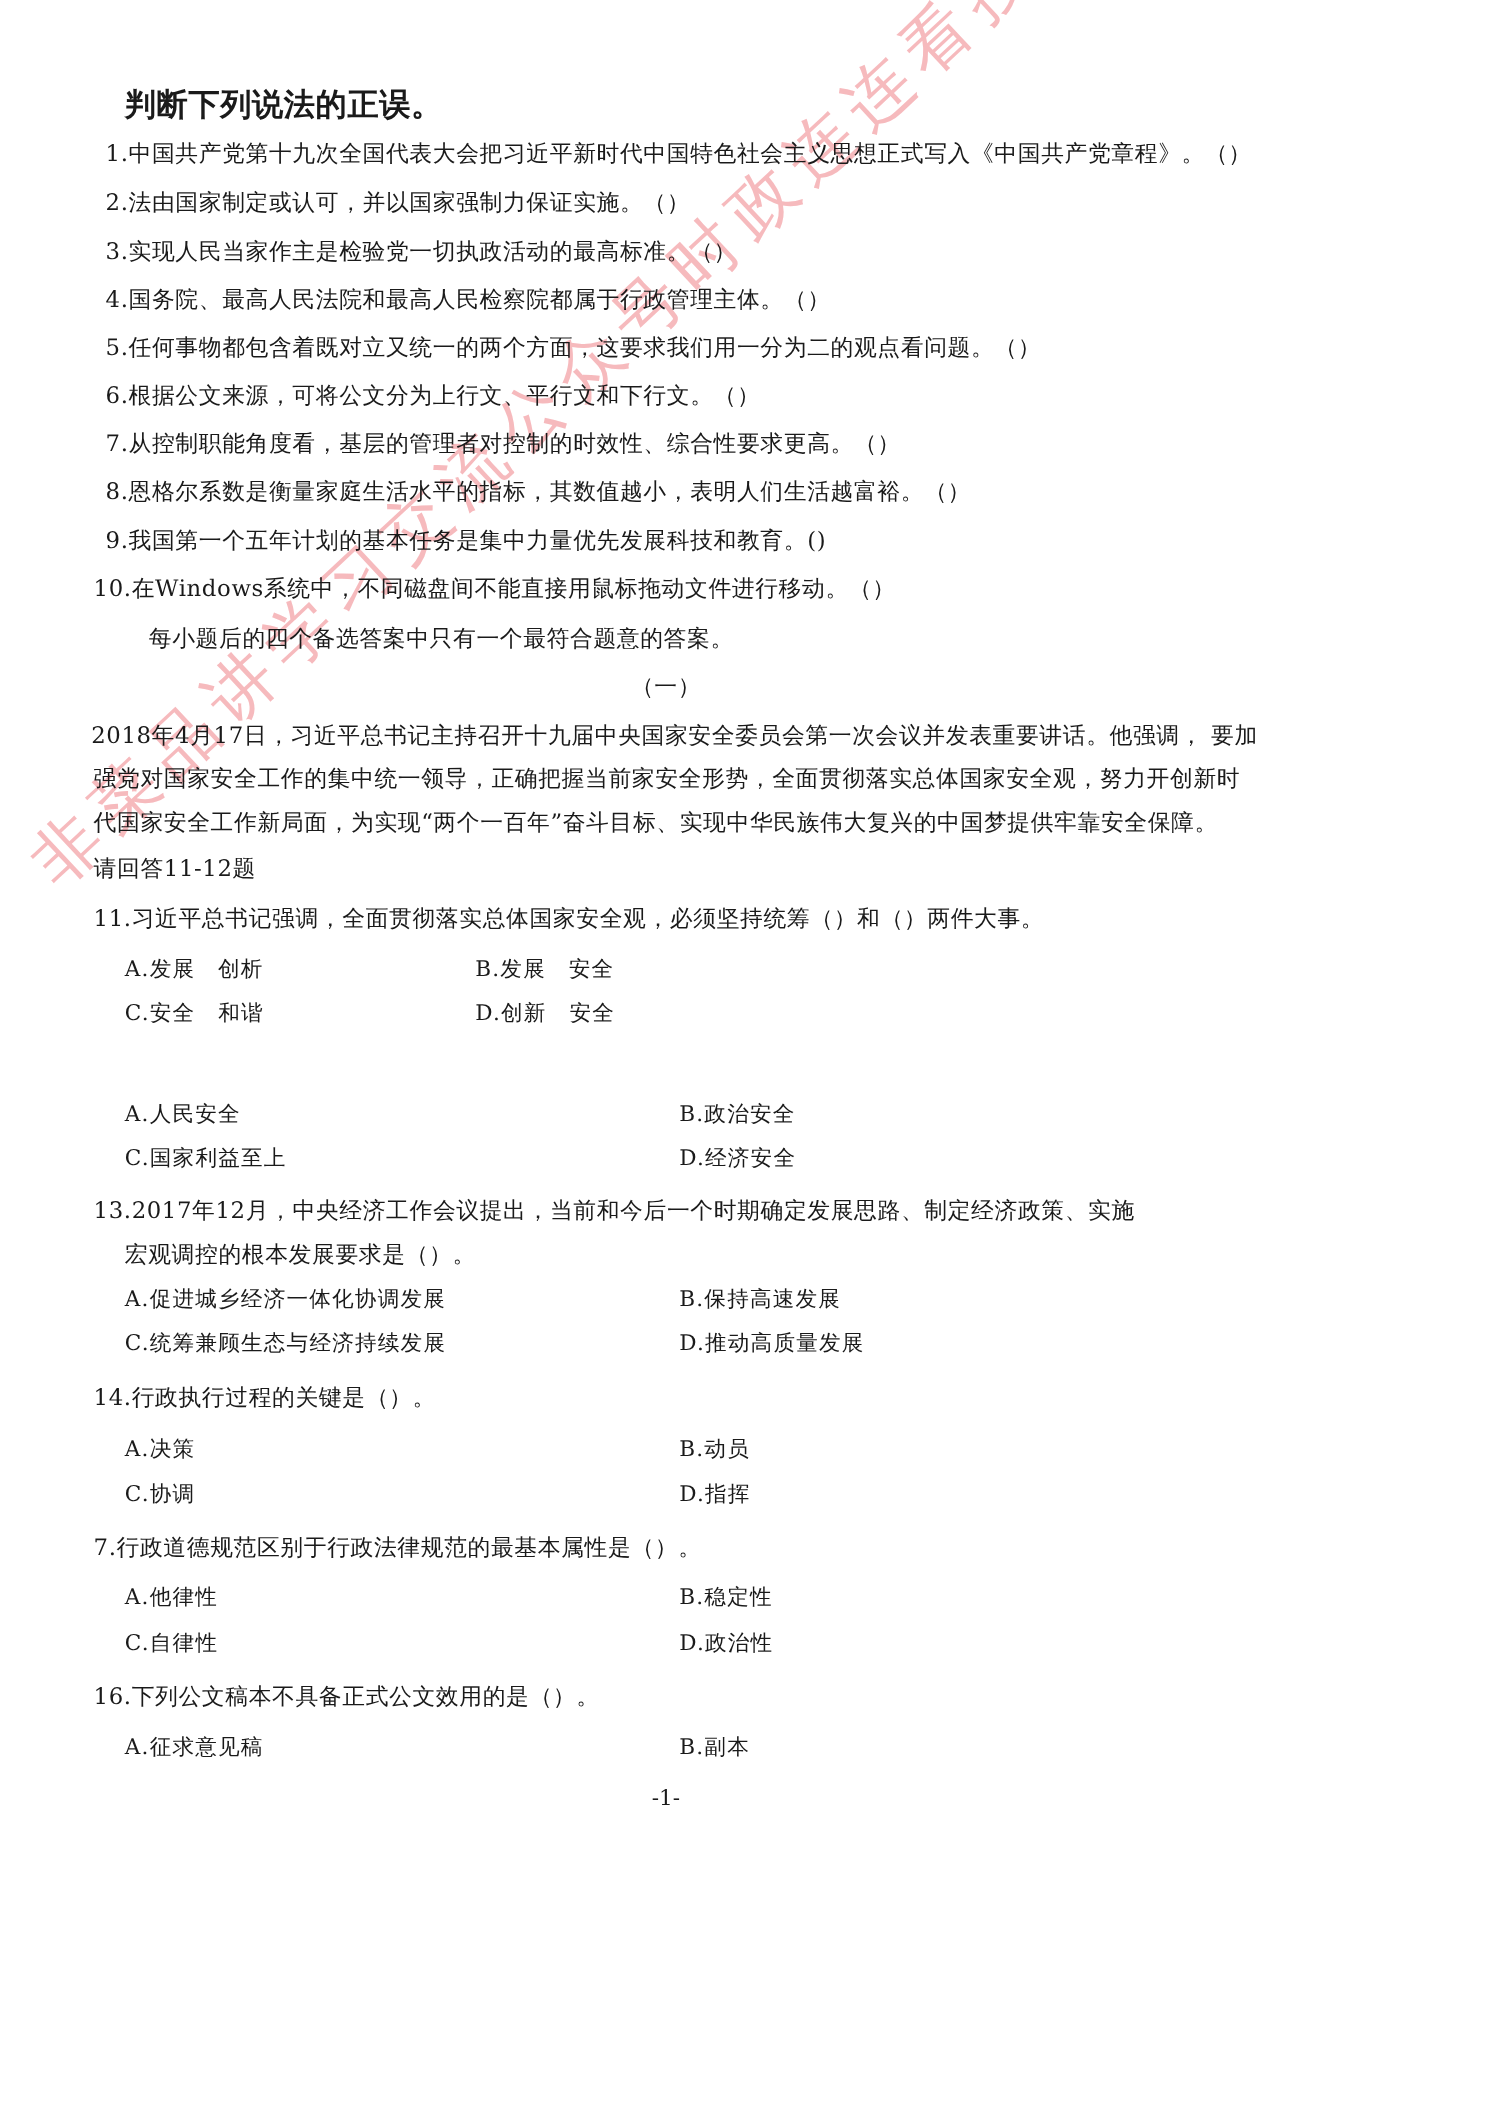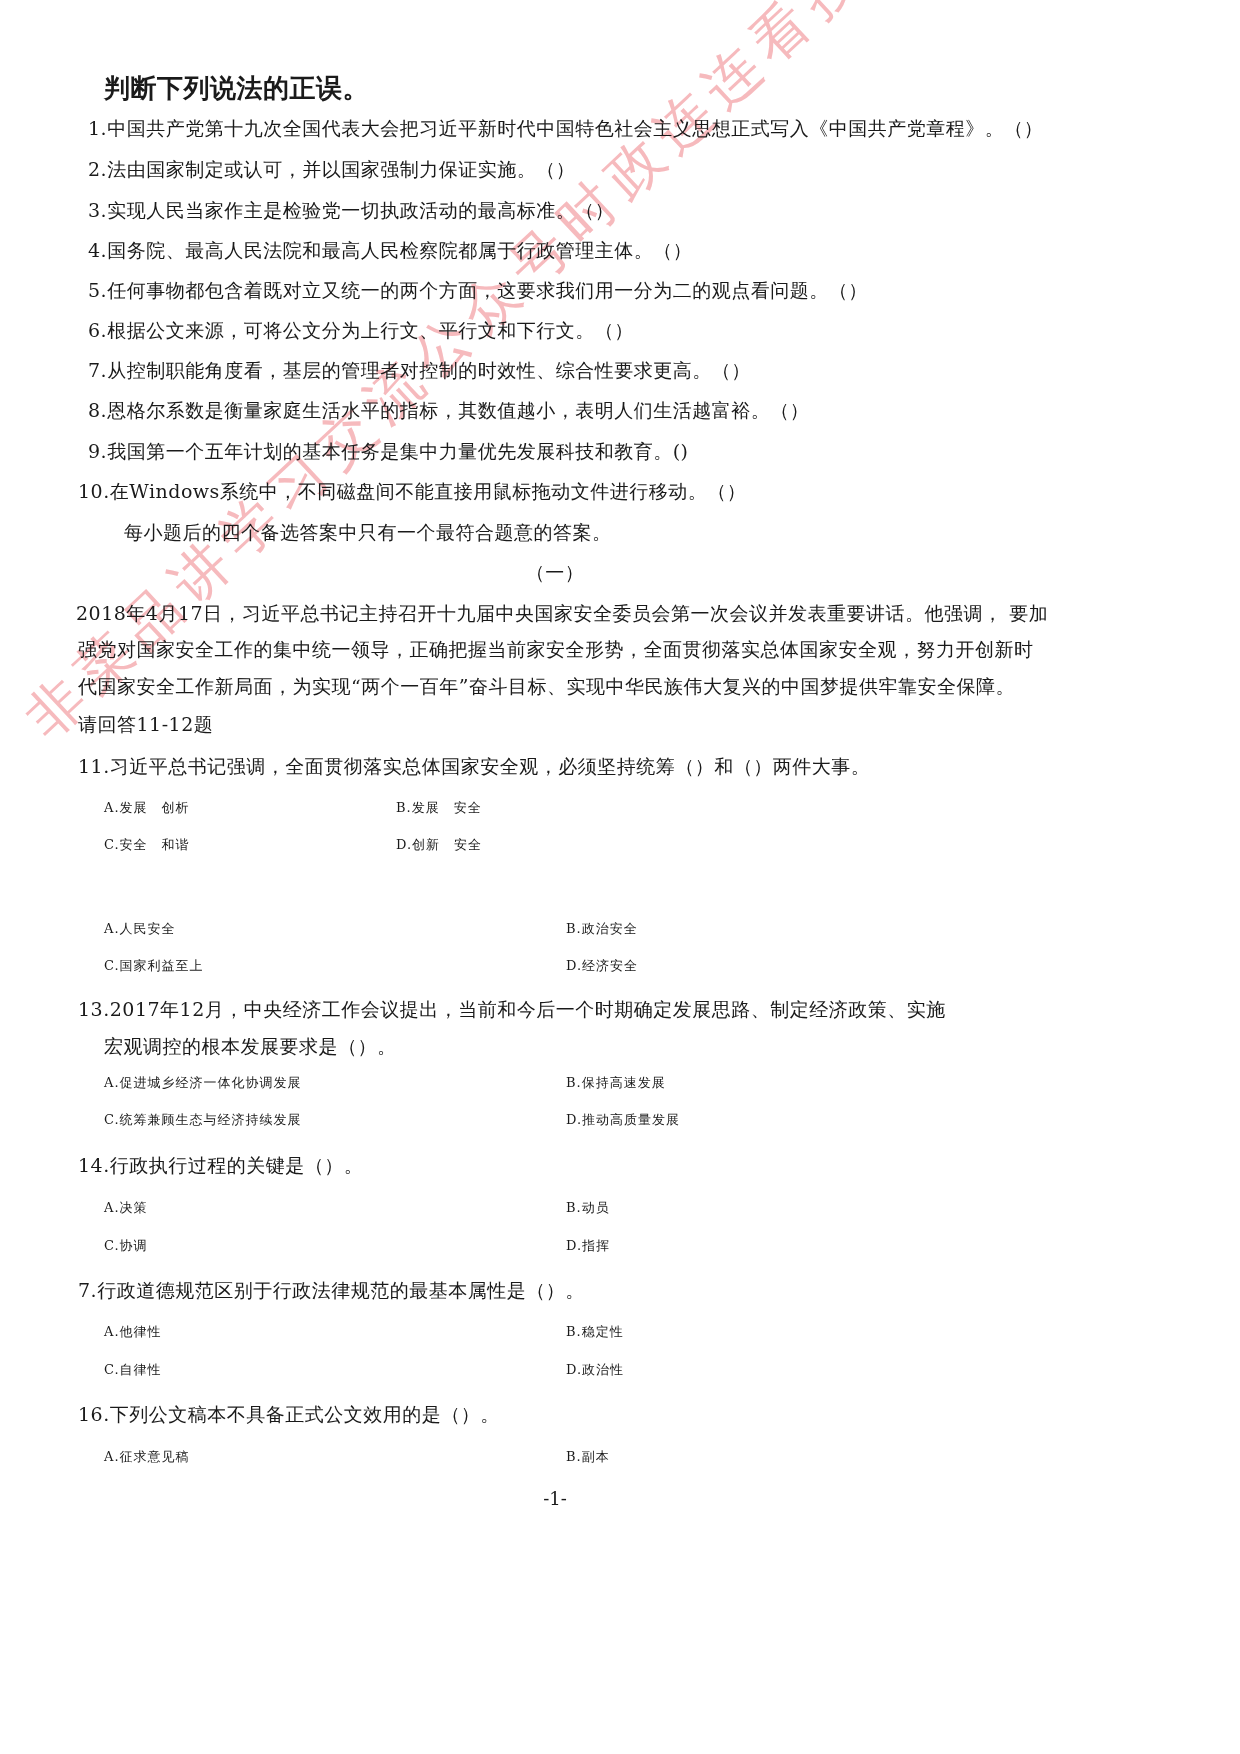--- a/index.html
+++ b/index.html
@@ -1,21 +1,21 @@
 <!DOCTYPE html>
 <html><head>
 <meta charset="utf-8">
 <style>
   html, body { margin: 0; padding: 0; background: #ffffff; }
   body { width: 1240px; height: 1754px; position: relative; overflow: hidden;
          font-family: "DejaVu Serif", "Liberation Serif", serif; color: #1a1a1a; }
   .page { position: absolute; left: 0; top: 0; width: 1240px; height: 1754px; }
   .line { position: absolute; font-size: 19px; line-height: 24px; white-space: nowrap; letter-spacing: 0.5px; }
   .heading { font-weight: bold; font-size: 26px; }
-  .opt { position: absolute; font-size: 13px; line-height: 24px; white-space: nowrap; letter-spacing: 1px; }
+  .opt { position: absolute; font-size: 18px; line-height: 24px; white-space: nowrap; letter-spacing: 1px; }
   .page-num { position: absolute; left: 0; width: 1240px; text-align: center; top: 1677px; font-size: 18px; }
   .watermark { position: absolute; left: 10px; top: 700px; width: 1400px; font-size: 56px; color: #f4a3a8;
                opacity: 0.75; transform: rotate(-43deg); transform-origin: 0 0; white-space: nowrap;
                letter-spacing: 10px; pointer-events: none; font-family: "DejaVu Sans", sans-serif; }
 </style>
 </head>
 <body>
 
 <div class="page">
 

